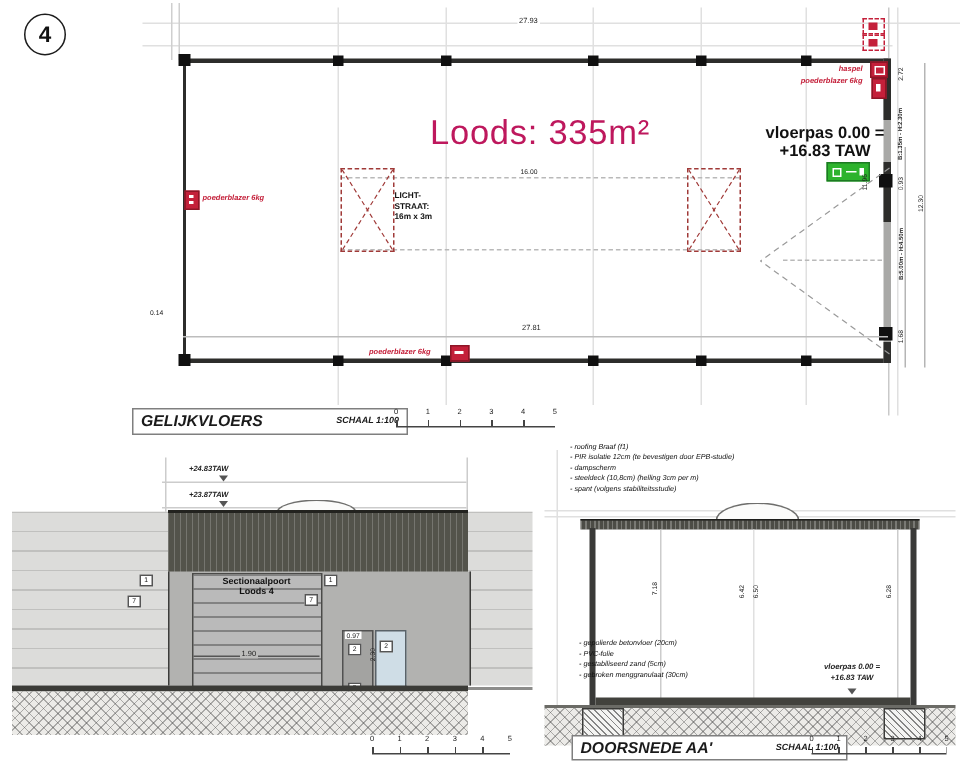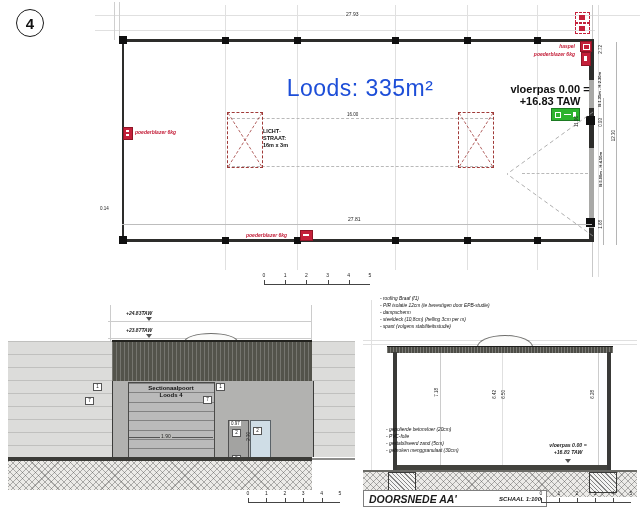--- a/index.html
+++ b/index.html
@@ -83,21 +83,21 @@
     <div class="col" style="left:294px;top:237px;width:7px;height:7px;"></div>
     <div class="col" style="left:392px;top:237px;width:7px;height:7px;"></div>
     <div class="col" style="left:464px;top:237px;width:7px;height:7px;"></div>
     <div class="col" style="left:534px;top:237px;width:7px;height:7px;"></div>
 
     <div class="dimtext" style="left:345px;top:11px;">27.93</div>
     <div class="dimline" style="left:122px;top:224px;width:470px;"></div>
     <div class="dimtext" style="left:347px;top:216px;">27.81</div>
     <div class="dimtext" style="left:99px;top:206px;font-size:4.5px;">0.14</div>
 
-    <div class="abs" style="left:250px;top:75px;width:220px;text-align:center;font-size:23px;color:#1d4ed8;letter-spacing:0.5px;">Loods: 335m²</div>
+    <div class="abs" style="left:250px;top:75px;width:220px;text-align:center;font-size:23px;color:#be185d;letter-spacing:0.5px;">Loods: 335m²</div>
 
     <div class="dashed-h" style="left:227px;top:118px;width:266px;"></div>
     <div class="dashed-h" style="left:227px;top:166px;width:266px;"></div>
     <div class="xbox" style="left:227px;top:112px;width:34px;height:54px;">
       <svg width="100%" height="100%">
         <line x1="0" y1="0" x2="34" y2="54" stroke="#a03a38" stroke-width="0.8" stroke-dasharray="3,2"></line>
         <line x1="34" y1="0" x2="0" y2="54" stroke="#a03a38" stroke-width="0.8" stroke-dasharray="3,2"></line>
       </svg>
     </div>
     <div class="xbox" style="left:458px;top:112px;width:34px;height:54px;">
@@ -158,20 +158,24 @@
     <div class="vl" style="left:603px;top:98px;height:147px;background:#b5b5b5;"></div>
     <div class="vl" style="left:616px;top:42px;height:203px;background:#b5b5b5;"></div>
     <div class="vtext" style="left:598px;top:45px;">2.72</div>
     <div class="vtext" style="left:597px;top:72px;font-weight:bold;font-size:4px;">B:1.35m - H:2.30m</div>
     <div class="vtext" style="left:598px;top:118px;">0.93</div>
     <div class="vtext" style="left:598px;top:152px;font-weight:bold;font-size:4px;">B:5.00m - H:4.50m</div>
     <div class="vtext" style="left:598px;top:220px;">1.68</div>
     <div class="vtext" style="left:611px;top:130px;">12.30</div>
     <div class="vtext" style="left:574px;top:116px;">11.96</div>
 
+    <div class="title-box" style="left:88px;top:272px;width:172px;height:16px;">
+      <span class="title-main">GELIJKVLOERS</span>
+      <span class="title-scale">SCHAAL 1:100</span>
+    </div>
     <div class="scalebar" style="left:264px;top:272px;width:106px;">
       <div class="tick-nums">
           <div>0</div>
           <div>1</div>
           <div>2</div>
           <div>3</div>
           <div>4</div>
           <div>5</div>
         </div>
       <div class="bar-ticks" style="background-image:repeating-linear-gradient(90deg,#444 0 1px,transparent 1px 21.2px);"></div>
@@ -272,21 +276,21 @@
       <div>+16.83 TAW</div>
     </div>
     <div class="lvltri" style="left:207px;top:169px;"></div>
 
     <div class="abs" style="left:39px;top:175px;width:210px;height:6px;background:#42423d;"></div>
     <div class="abs" style="left:5px;top:180px;width:274px;height:2px;background:#6b6b66;"></div>
     <div class="hatch" style="left:5px;top:182px;width:274px;height:25px;"></div>
     <div class="footing" style="left:30px;top:182px;width:26px;height:19px;"></div>
     <div class="footing" style="left:231px;top:182px;width:26px;height:19px;"></div>
 
-    <div class="title-box" style="left:5px;top:200px;width:172px;height:15px;">
+    <div class="title-box" style="left:23px;top:200px;width:172px;height:15px;">
       <span class="title-main">DOORSNEDE AA'</span>
       <span class="title-scale">SCHAAL 1:100</span>
     </div>
     <div class="scalebar" style="left:183px;top:200px;width:90px;">
       <div class="tick-nums">
           <div>0</div>
           <div>1</div>
           <div>2</div>
           <div>3</div>
           <div>4</div>

